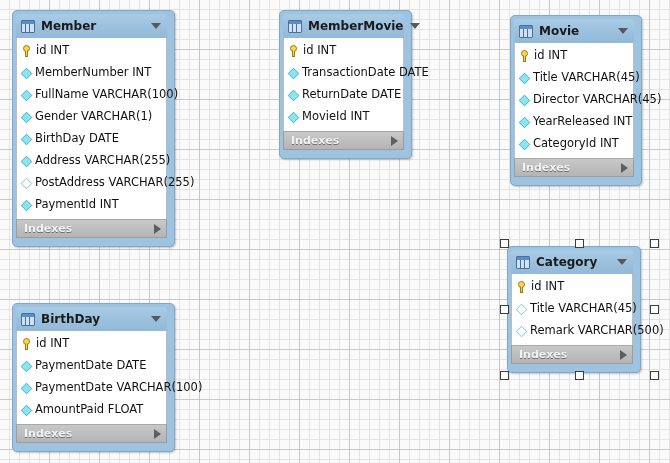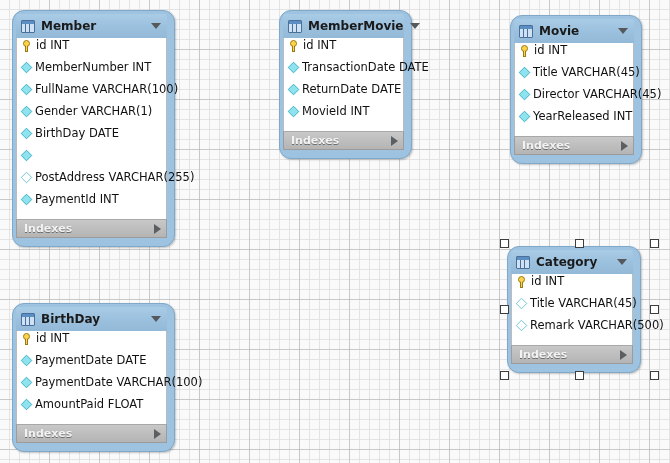--- a/index.html
+++ b/index.html
@@ -32,21 +32,21 @@
       10px 10px;
     background-position: -1px -1px, -1px -1px, -1px -1px, -1px -1px;
   }
 
   
   .table-fig {
     position: absolute;
     box-sizing: border-box;
     background: #9dc3e0;
     border: 1px solid #7fa8c9;
-    border-radius: 12px;
+    border-radius: 5px;
     padding: 3px 7px 8px 3px;
     box-shadow: 1px 1px 2px rgba(0,0,0,0.22);
   }
 
   .tbl-header {
     position: relative;
     height: 24px;
     display: flex;
     align-items: center;
     padding: 0 4px 0 5px;
@@ -107,20 +107,21 @@
 
   .tbl-body {
     background: #ffffff;
     border-left: 1px solid #bcbcbc;
     border-right: 1px solid #bcbcbc;
     padding: 2px 0 3px 0;
   }
 
   .col-row {
     display: flex;
+    align-items: center;
     height: 22px;
     padding-left: 4px;
     white-space: nowrap;
   }
 
   .col-label {
     font-size: 11.5px;
     color: #111111;
     line-height: 1;
   }
@@ -233,20 +234,21 @@
         <div class="col-row">
           <span class="ico-diamond"></span>
           <span class="col-label">Gender VARCHAR(1)</span>
         </div>
         <div class="col-row">
           <span class="ico-diamond"></span>
           <span class="col-label">BirthDay DATE</span>
         </div>
         <div class="col-row">
           <span class="ico-diamond"></span>
+          <span class="col-label">Address VARCHAR(255)</span>
         </div>
         <div class="col-row">
           <span class="ico-diamond hollow"></span>
           <span class="col-label">PostAddress VARCHAR(255)</span>
         </div>
         <div class="col-row">
           <span class="ico-diamond"></span>
           <span class="col-label">PaymentId INT</span>
         </div>
       </div>
@@ -299,20 +301,24 @@
           <span class="ico-diamond"></span>
           <span class="col-label">Title VARCHAR(45)</span>
         </div>
         <div class="col-row">
           <span class="ico-diamond"></span>
           <span class="col-label">Director VARCHAR(45)</span>
         </div>
         <div class="col-row">
           <span class="ico-diamond"></span>
           <span class="col-label">YearReleased INT</span>
+        </div>
+        <div class="col-row">
+          <span class="ico-diamond"></span>
+          <span class="col-label">CategoryId INT</span>
         </div>
       </div>
       <div class="tbl-footer">
         <span class="footer-label">Indexes</span>
         <span class="footer-arrow"></span>
       </div>
     </div>
     <div class="table-fig" style="left: 12px; top: 303px; width: 163px;">
       <div class="tbl-header">
         <span class="tbl-icon"></span>

